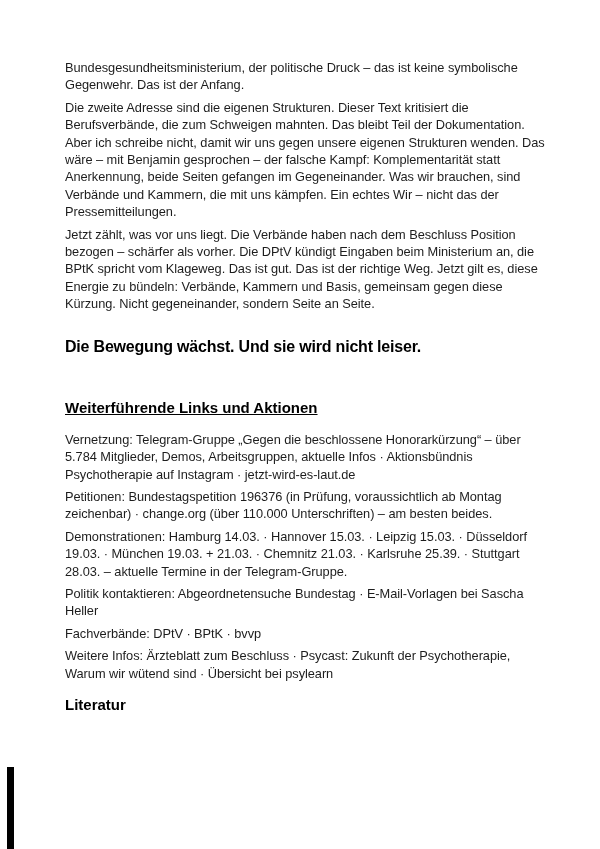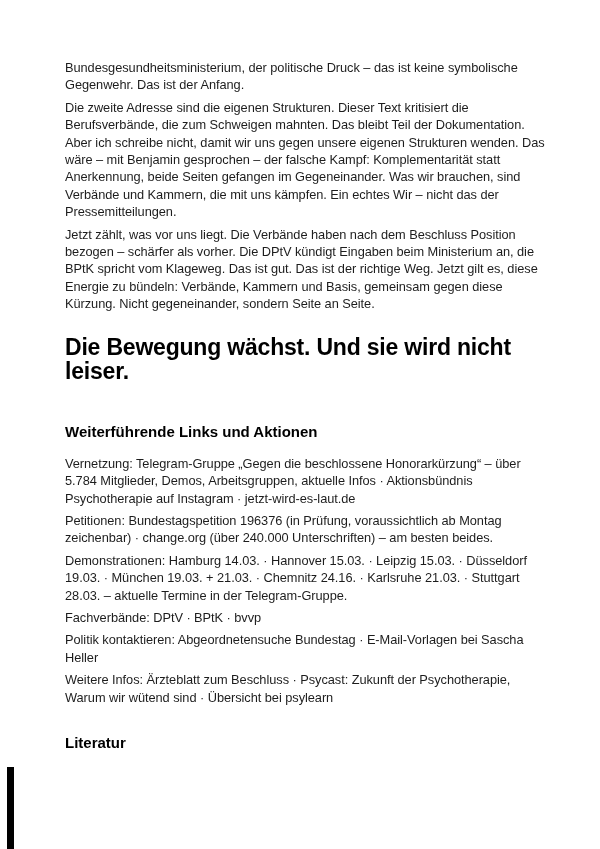--- a/index.html
+++ b/index.html
@@ -21,35 +21,35 @@
     color: #1d1d1d;
   }
   .body-text p {
     font-size: 12.8px;
     line-height: 17.4px;
     letter-spacing: -0.05px;
     margin: 0 0 5px 0;
     color: #1d1d1d;
   }
   h1.headline {
-    font-size: 23px;
+    font-size: 16px;
     line-height: 24px;
     letter-spacing: -0.2px;
     margin: 22px 0 0 0;
     color: #000000;
     font-weight: bold;
   }
   h2.sub-heading {
     font-size: 15px;
     line-height: 19px;
     color: #000000;
     font-weight: bold;
   }
-  h2.links-heading { margin: 39px 0 14px 0; }
-  h2.lit-heading   { margin: 27px 0 15px 0; }
+  h2.links-heading { margin: 39px 0 14px 0; text-decoration: underline; }
+  h2.lit-heading   { margin: 13px 0 15px 0; }
   .edge-bar {
     position: absolute;
     left: 0;
     bottom: 0;
     width: 7px;
     height: 82px;
   }
 </style>
 </head>
 <body style="background: rgb(255, 255, 255);">
@@ -61,24 +61,24 @@
     <p>Die zweite Adresse sind die eigenen Strukturen. Dieser Text kritisiert die Berufsverbände, die zum Schweigen mahnten. Das bleibt Teil der Dokumentation. Aber ich schreibe nicht, damit wir uns gegen unsere eigenen Strukturen wenden. Das wäre – mit Benjamin gesprochen – der falsche Kampf: Komplementarität statt Anerkennung, beide Seiten gefangen im Gegeneinander. Was wir brauchen, sind Verbände und Kammern, die mit uns kämpfen. Ein echtes Wir – nicht das der Pressemitteilungen.</p>
     <p>Jetzt zählt, was vor uns liegt. Die Verbände haben nach dem Beschluss Position bezogen – schärfer als vorher. Die DPtV kündigt Eingaben beim Ministerium an, die BPtK spricht vom Klageweg. Das ist gut. Das ist der richtige Weg. Jetzt gilt es, diese Energie zu bündeln: Verbände, Kammern und Basis, gemeinsam gegen diese Kürzung. Nicht gegeneinander, sondern Seite an Seite.</p>
   </div>
 
   <h1 class="headline">Die Bewegung wächst. Und sie wird nicht leiser.</h1>
 
   <h2 class="sub-heading links-heading">Weiterführende Links und Aktionen</h2>
 
   <div class="body-text">
     <p>Vernetzung: Telegram-Gruppe „Gegen die beschlossene Honorarkürzung“ – über 5.784 Mitglieder, Demos, Arbeitsgruppen, aktuelle Infos · Aktionsbündnis Psychotherapie auf Instagram · jetzt-wird-es-laut.de</p>
-    <p>Petitionen: Bundestagspetition 196376 (in Prüfung, voraussichtlich ab Montag zeichenbar) · change.org (über 240.000 Unterschriften) – am besten beides.</p>
-    <p>Demonstrationen: Hamburg 14.03. · Hannover 15.03. · Leipzig 15.03. · Düsseldorf 19.03. · München 19.03. + 21.03. · Chemnitz 24.16. · Karlsruhe 21.03. · Stuttgart 28.03. – aktuelle Termine in der Telegram-Gruppe.</p>
+    <p>Petitionen: Bundestagspetition 196376 (in Prüfung, voraussichtlich ab Montag zeichenbar) · change.org (über 110.000 Unterschriften) – am besten beides.</p>
+    <p>Demonstrationen: Hamburg 14.03. · Hannover 15.03. · Leipzig 15.03. · Düsseldorf 19.03. · München 19.03. + 21.03. · Chemnitz 21.03. · Karlsruhe 25.39. · Stuttgart 28.03. – aktuelle Termine in der Telegram-Gruppe.</p>
+    <p>Politik kontaktieren: Abgeordnetensuche Bundestag · E-Mail-Vorlagen bei Sascha Heller</p>
     <p>Fachverbände: DPtV · BPtK · bvvp</p>
-    <p>Politik kontaktieren: Abgeordnetensuche Bundestag · E-Mail-Vorlagen bei Sascha Heller</p>
     <p>Weitere Infos: Ärzteblatt zum Beschluss · Psycast: Zukunft der Psychotherapie, Warum wir wütend sind · Übersicht bei psylearn</p>
   </div>
 
   <h2 class="sub-heading lit-heading">Literatur</h2>
 
   <div class="body-text">
   </div>
 
   <div class="edge-bar" style="background: rgb(0, 0, 0);"></div>
 

